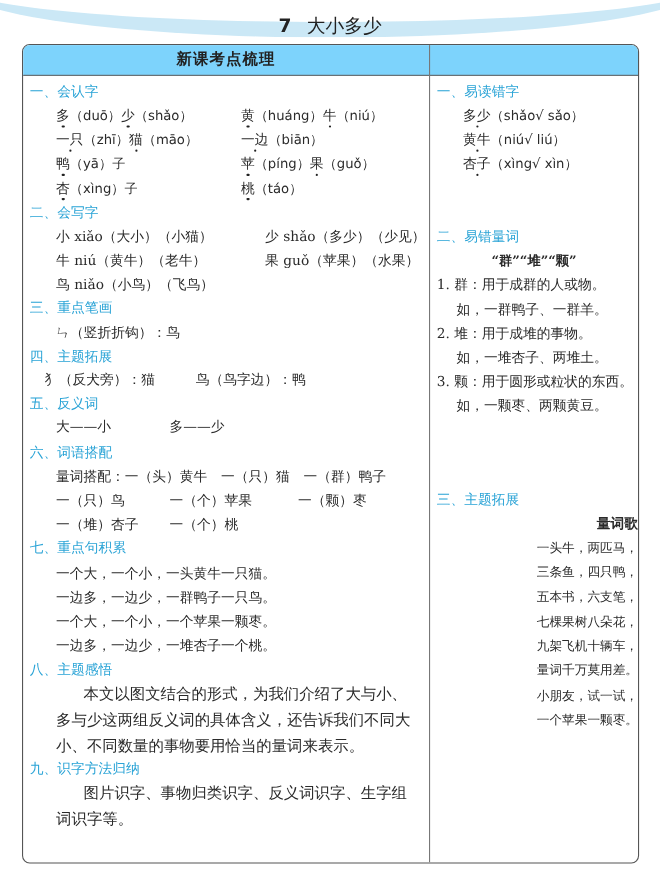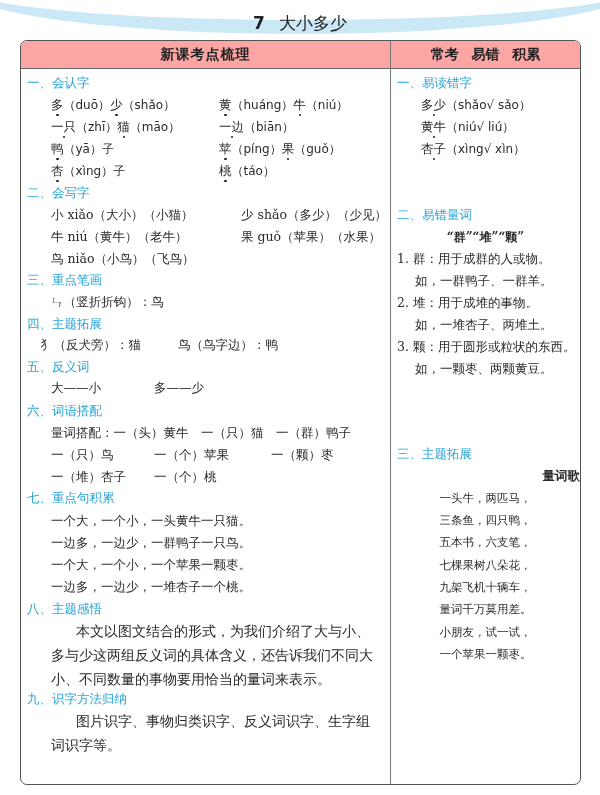--- a/index.html
+++ b/index.html
@@ -18,54 +18,53 @@
     position:absolute; top:12px; left:0; width:600px; text-align:center;
     font-family:"DejaVu Sans", sans-serif; font-size:17px; color:#222;
   }
   .page-title .num { font-weight:bold; margin-right:14px; }
   .frame {
     position:absolute; left:20px; top:40px; width:561px; height:745px;
     border:1.5px solid #555; border-radius:7px; box-sizing:border-box; overflow:hidden;
   }
   .hdr {
     position:absolute; left:0; top:0; width:100%; height:27px;
-    background:#fca5a5; border-bottom:1px solid #666;
+    background:#7dd3fc; border-bottom:1px solid #666;
     font-family:"DejaVu Sans", sans-serif; font-size:14px; font-weight:bold; color:#222;
   }
   .hdr .left { position:absolute; left:0; width:369px; top:0; height:27px; line-height:27px; text-align:center; letter-spacing:1px; }
   .hdr .right { position:absolute; left:370px; right:0; top:0; height:27px; line-height:27px; text-align:center; word-spacing:8px; }
   .divider { position:absolute; left:369px; top:0; bottom:0; width:1px; background:#777; }
   .col-left { position:absolute; left:0; top:28px; width:369px; }
   .col-right { position:absolute; left:370px; top:28px; right:0; }
   .sec-h {
     font-family:"DejaVu Sans", sans-serif; font-size:12.5px; color:#29a3d6;
     position:absolute; left:6px;
   }
   .line { position:absolute; font-size:12.5px; white-space:nowrap; }
   .py { font-family:"DejaVu Sans", sans-serif; font-size:12px; }
   .dot { position:relative; }
   .dot::after { content:""; position:absolute; left:50%; bottom:-4px; width:2.5px; height:2.5px; margin-left:-1px; background:#222; border-radius:50%; }
   .para { position:absolute; left:30px; width:332px; font-size:14px; line-height:24px; text-indent:25px; }
-  .song { position:absolute; left:0; right:0; text-align:center; font-size:11.5px; }
+  .song { position:absolute; left:0; right:0; text-align:right; font-size:11.5px; }
   .song-title { position:absolute; left:0; right:0; text-align:right; font-size:12.5px; font-weight:bold; }
   .quote-h { position:absolute; left:0; right:0; text-align:center; font-size:12px; font-weight:bold; }
 </style>
 </head>
 <body>
 
 <div class="deco-top"></div>
 
 <div class="page-title">
   <span class="num">7</span><span>大小多少</span>
 </div>
 
 <div class="frame">
   <div class="hdr">
     <div class="left">新课考点梳理</div>
-    <div class="right">常考  易错  积累</div>
   </div>
   <div class="divider"></div>
 
   <div class="col-left">
     <div class="sec-h" style="top:6px">一、会认字</div>
     <div class="line" style="left:30px;top:28px">
       <span class="dot">多</span><span class="py">（duō）</span><span class="dot">少</span><span class="py">（shǎo）</span>
     </div>
     <div class="line" style="left:198px;top:28px">
       <span class="dot">黄</span><span class="py">（huáng）</span><span class="dot">牛</span><span class="py">（niú）</span>

